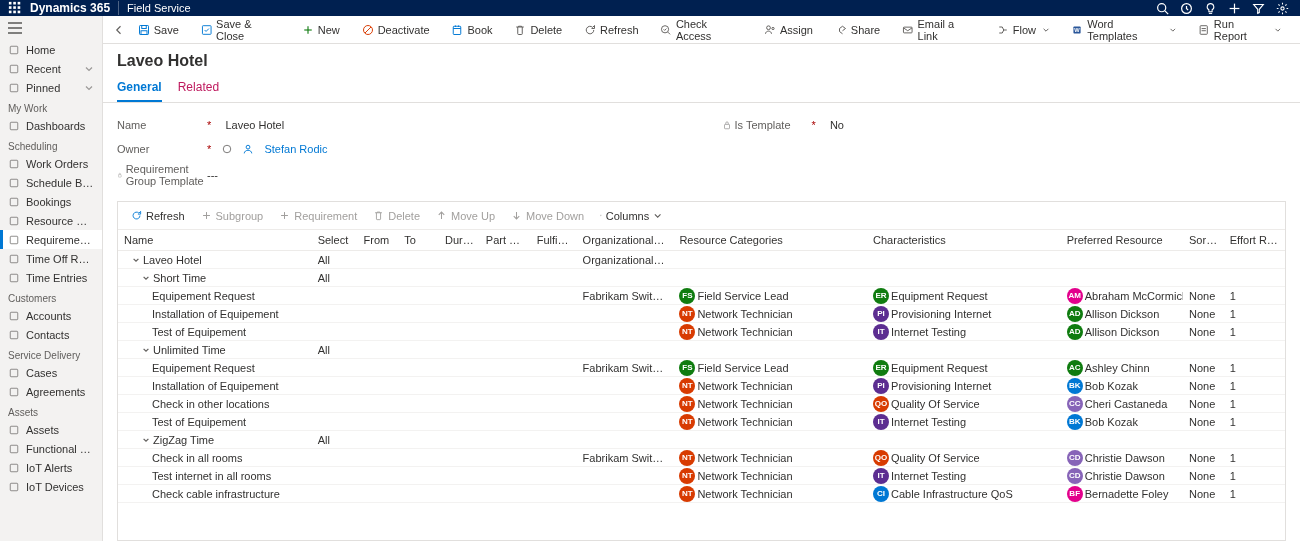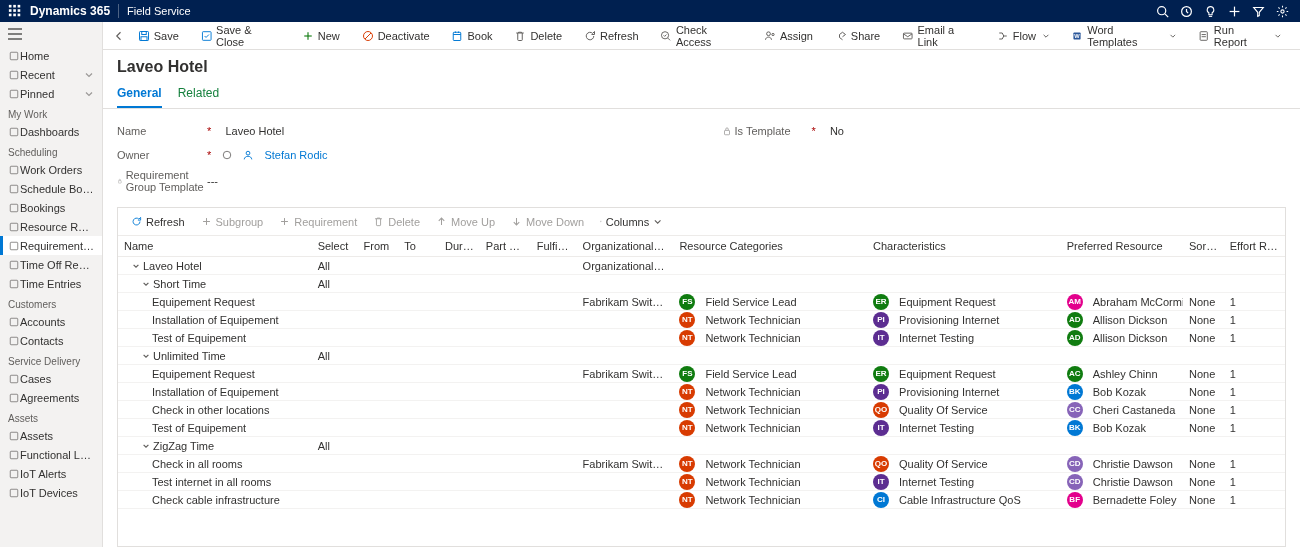--- a/index.html
+++ b/index.html
@@ -1,31 +1,31 @@
 <!DOCTYPE html>
 <html><head>
 <meta charset="utf-8">
 <style>
 * { margin:0; padding:0; box-sizing:border-box; font-family:"Segoe UI", Arial, sans-serif; }
 body { background:#fff; color:#323130; font-size:12px; overflow:hidden; width:1300px; height:547px; }
 
 
-.topbar { background:#002050; height:22px; display:flex; align-items:center; color:#fff; padding:0 8px; }
+.topbar { background:#002050; height:16px; display:flex; align-items:center; color:#fff; padding:0 8px; }
 .topbar .apps { width:14px; height:14px; margin-right:8px; }
 .topbar .brand { font-size:12px; font-weight:600; padding-right:8px; border-right:1px solid rgba(255,255,255,.3); }
 .topbar .mod { font-size:11px; padding-left:8px; }
 .topbar .spacer { flex:1; }
 .topbar .ticon { width:20px; height:20px; display:flex; align-items:center; justify-content:center; margin-left:4px; cursor:pointer; }
 
 .shell { display:flex; height:525px; }
 
 
 .sidebar { width:103px; background:#f3f2f1; border-right:1px solid #e1dfdd; overflow-y:auto; font-size:11px; }
 .sidebar .ham { padding:6px 8px; }
-.sidebar .item { display:flex; align-items:center; padding:4px 8px; cursor:pointer; height:19px;}
+.sidebar .item { display:flex; align-items:center; padding:4px 8px; cursor:pointer; gap:6px; height:19px;}
 .sidebar .item.sel { background:#fff; border-left:3px solid #0078d4; padding-left:5px; }
 .sidebar .sicon { width:12px; height:12px; flex-shrink:0; opacity:.7; }
 .sidebar .ilabel { white-space:nowrap; overflow:hidden; text-overflow:ellipsis; flex:1; }
 .sidebar .chev { width:10px; opacity:.6; }
 .sidebar .sect { padding:6px 8px 2px; font-size:10px; color:#605e5c; font-weight:400; }
 
 
 .main { flex:1; display:flex; flex-direction:column; overflow:hidden; }
 
 
@@ -35,21 +35,21 @@
 .cmdbtn .dd { width:8px; height:8px; margin-left:2px; }
 .back { width:20px; display:flex; justify-content:center; cursor:pointer; }
 
 
 .recordhdr { padding:8px 14px 0; }
 .recordhdr h1 { font-size:16px; font-weight:600; }
 .recordhdr .sub { font-size:10px; color:#605e5c; margin-top:1px; }
 
 
 .tabs { display:flex; gap:16px; padding:6px 14px 0; border-bottom:1px solid #e1dfdd; }
-.tab { padding:4px 0 6px; font-size:12px; cursor:pointer; color:#15803d; }
+.tab { padding:4px 0 6px; font-size:12px; cursor:pointer; color:#be185d; }
 .tab.active { color:#0078d4; border-bottom:2px solid #0078d4; font-weight:600; }
 
 
 .form { padding:10px 14px 4px; display:flex; gap:40px; font-size:11px; }
 .fcol { flex:1; }
 .frow { display:flex; align-items:center; min-height:24px; padding:2px 0; }
 .flab { width:90px; color:#605e5c; display:flex; align-items:center; gap:3px;}
 .fval { flex:1; display:flex; align-items:center; gap:4px; }
 .req { color:#a80000; }
 .lock { width:10px; height:10px; opacity:.6; }
@@ -64,21 +64,21 @@
 
 
 .grid { flex:1; overflow:auto; }
 table { border-collapse:collapse; width:100%; table-layout:fixed;}
 th { text-align:left; font-weight:400; font-size:11px; color:#323130; padding:4px 6px; border-bottom:1px solid #edebe9; background:#fff; white-space:nowrap; overflow:hidden; text-overflow:ellipsis;}
 td { font-size:11px; padding:0 6px; border-bottom:1px solid #f3f2f1; height:18px; white-space:nowrap; overflow:hidden; text-overflow:ellipsis; vertical-align:middle;}
 .caret { display:inline-block; width:8px; margin-right:3px; }
 .indent1 { padding-left:14px !important; }
 .indent2 { padding-left:24px !important;margin-top:16px; }
 .indent3 { padding-left:34px !important; }
-.chip { display:inline-flex; align-items:center; gap:10px; }
+.chip { display:inline-flex; align-items:center; gap:2px; }
 .avatar { width:16px; height:16px; border-radius:50%; display:inline-flex; align-items:center; justify-content:center; color:#fff; font-size:8px; font-weight:600; flex-shrink:0;}
 
 svg { display:block; }
 </style>
 </head>
 <body>
 
 <div class="topbar">
   <svg class="apps" viewBox="0 0 16 16">
       <g fill="#fff">

